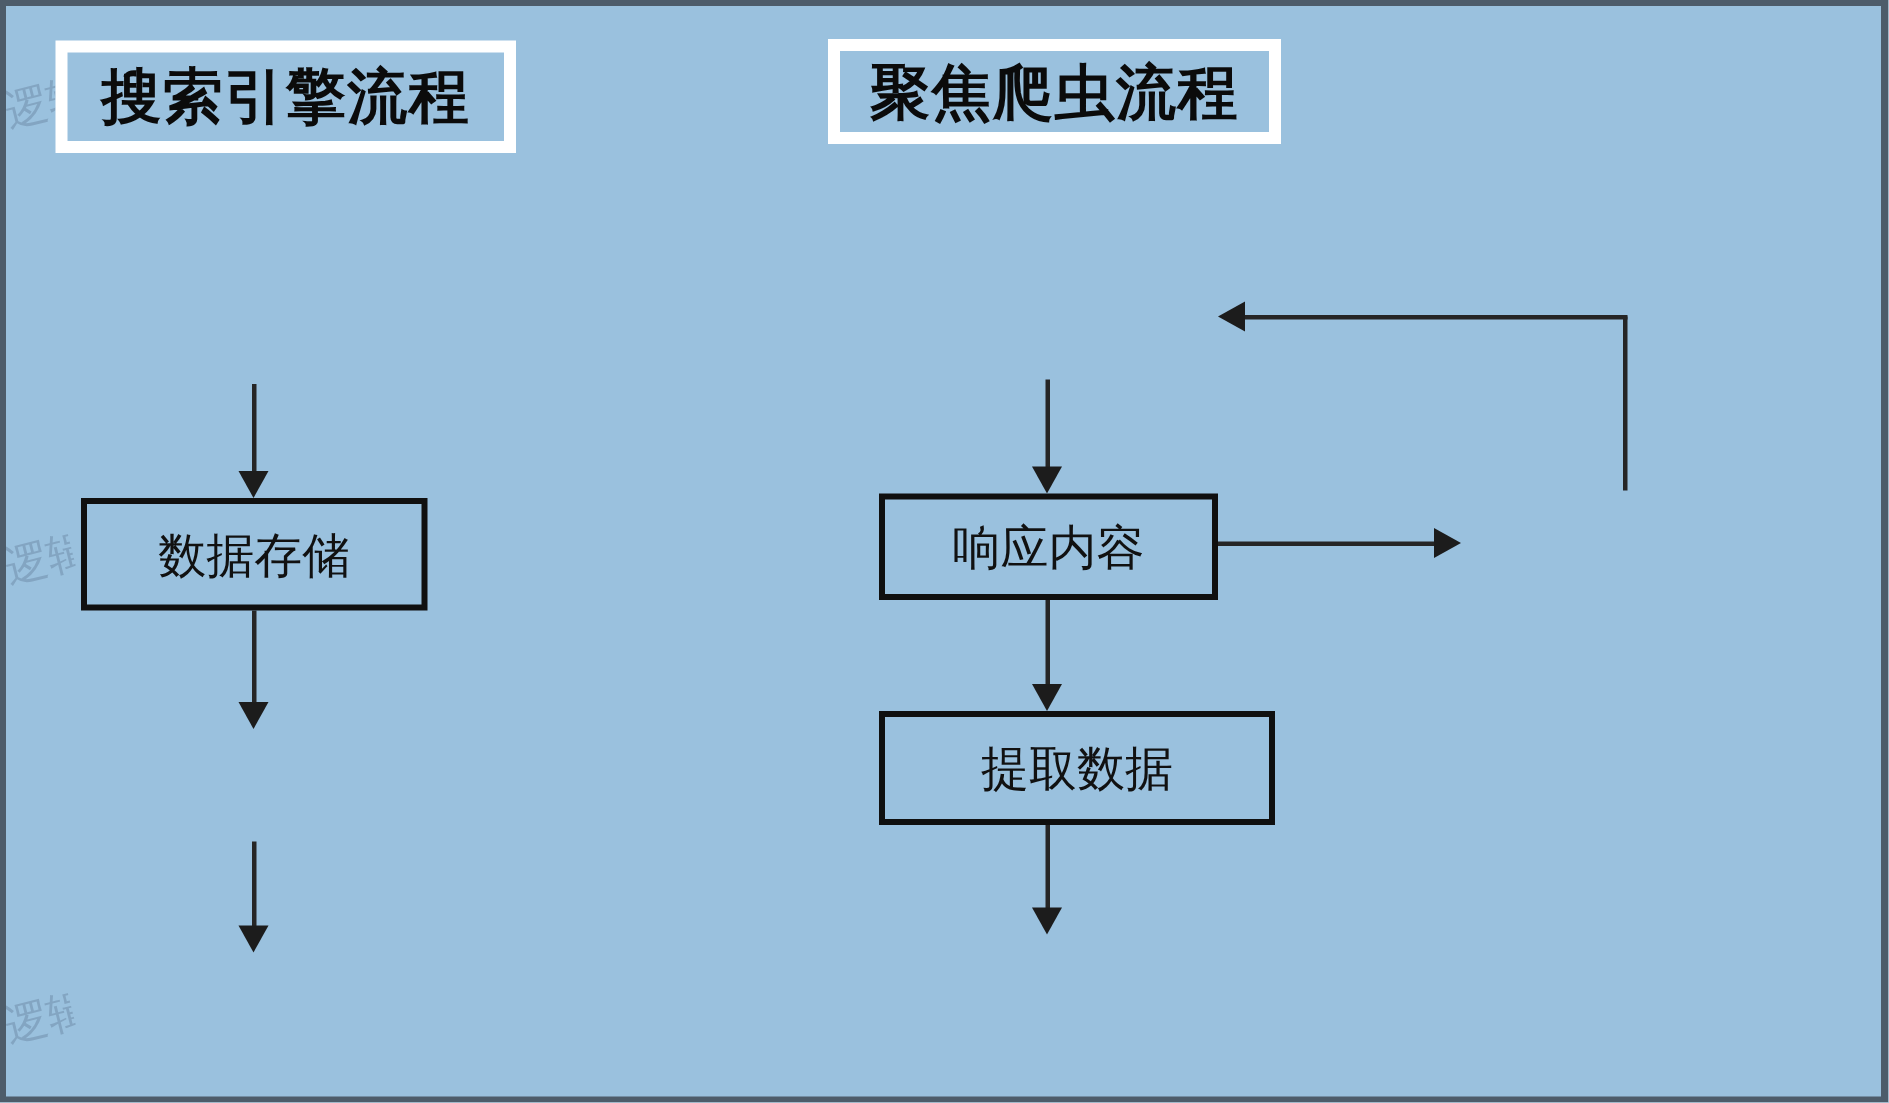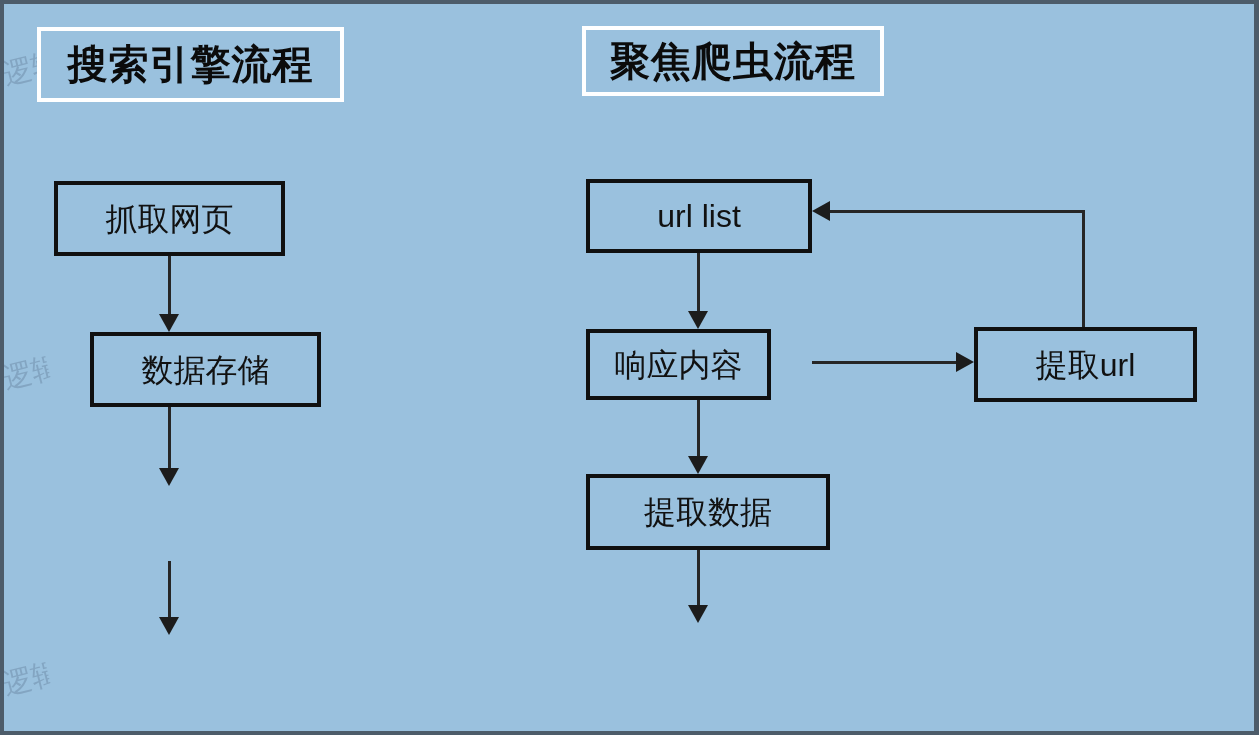--- a/index.html
+++ b/index.html
@@ -16,21 +16,21 @@
     overflow:hidden;
   }
   .watermark{
     position:absolute;left:1px;width:46px;height:56px;
     overflow:hidden;font-size:29px;color:#5f7astuff;
     color:#5f7a96;opacity:.38;white-space:nowrap;
     transform:rotate(-14deg);pointer-events:none;
   }
   .title-box{
     position:absolute;background:#9ac1de;
-    border:4px solid #ffffff;
+    border:8px solid #ffffff;
     display:flex;align-items:center;justify-content:center;
     font-weight:bold;font-size:40px;color:#0b0b0b;
     box-sizing:border-box;letter-spacing:1px;
   }
   .node{
     position:absolute;background:#9ac1de;
     border:4px solid #101010;
     display:flex;align-items:center;justify-content:center;
     font-size:32px;color:#111;text-align:center;
     box-sizing:border-box;white-space:pre-line;line-height:42px;
@@ -61,54 +61,51 @@
 <body>
 
 <div class="canvas">
 
   <div class="watermark" style="top:46px">逻辑</div>
   <div class="watermark" style="top:350px">逻辑</div>
   <div class="watermark" style="top:656px">逻辑</div>
 
   <div class="title-box" style="left:33px;top:23px;width:307px;height:75px;">搜索引擎流程</div>
 
-  <div class="node" style="left:50px;top:177px;width:231px;height:75px;">抓取网页</div>
 
   <div class="vline" style="left:164px;top:252px;height:60px;"></div>
   <div class="head-down" style="left:155px;top:310px;"></div>
 
-  <div class="node" style="left:50px;top:328px;width:231px;height:75px;margin-left:36px;">数据存储</div>
+  <div class="node" style="left:50px;top:328px;width:231px;height:75px;">数据存储</div>
 
   <div class="vline" style="left:164px;top:403px;height:63px;"></div>
   <div class="head-down" style="left:155px;top:464px;"></div>
 
 
   <div class="vline" style="left:164px;top:557px;height:58px;"></div>
   <div class="head-down" style="left:155px;top:613px;"></div>
 
 
-  <div class="title-box" style="left:578px;top:22px;width:302px;height:70px;">聚焦爬虫流程</div>
+  <div class="title-box" style="left:548px;top:22px;width:302px;height:70px;">聚焦爬虫流程</div>
 
-  <div class="node" style="left:582px;top:175px;width:226px;height:74px;">url list</div>
 
   <div class="vline" style="left:693px;top:249px;height:60px;"></div>
   <div class="head-down" style="left:684px;top:307px;"></div>
 
-  <div class="node" style="left:582px;top:325px;width:185px;height:71px;">响应内容</div>
+  <div class="node" style="left:582px;top:325px;width:226px;height:71px;">响应内容</div>
 
   <div class="vline" style="left:693px;top:396px;height:58px;"></div>
   <div class="head-down" style="left:684px;top:452px;"></div>
 
-  <div class="node" style="left:582px;top:470px;width:244px;height:76px;">提取数据</div>
+  <div class="node" style="left:582px;top:470px;width:264px;height:76px;">提取数据</div>
 
   <div class="vline" style="left:693px;top:546px;height:57px;"></div>
   <div class="head-down" style="left:684px;top:601px;"></div>
 
 
-  <div class="node" style="left:970px;top:323px;width:223px;height:75px;">提取url</div>
 
   <div class="hline" style="left:808px;top:357px;width:146px;"></div>
   <div class="head-right" style="left:952px;top:348px;"></div>
 
   <div class="vline" style="left:1078px;top:207px;height:116px;"></div>
   <div class="hline" style="left:824px;top:206px;width:257px;"></div>
   <div class="head-left" style="left:808px;top:197px;"></div>
 
 </div>
 

